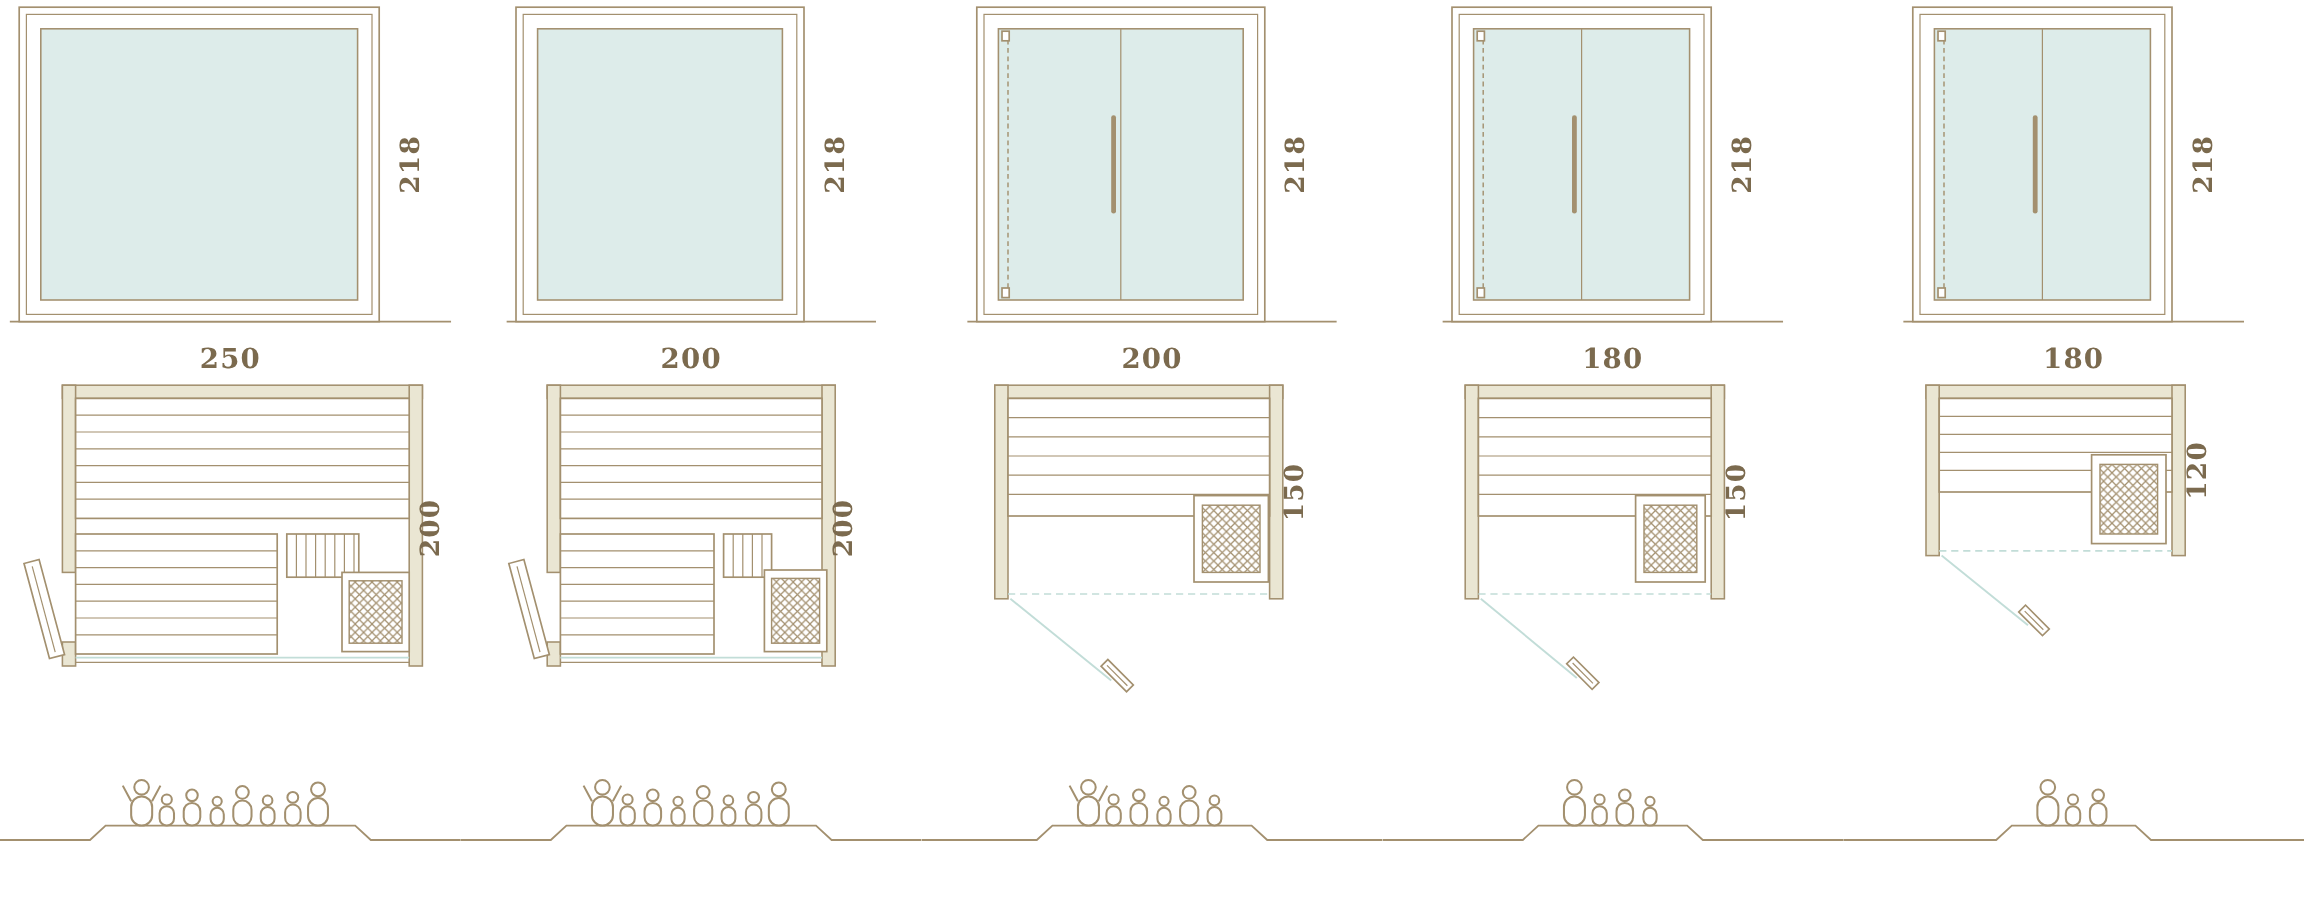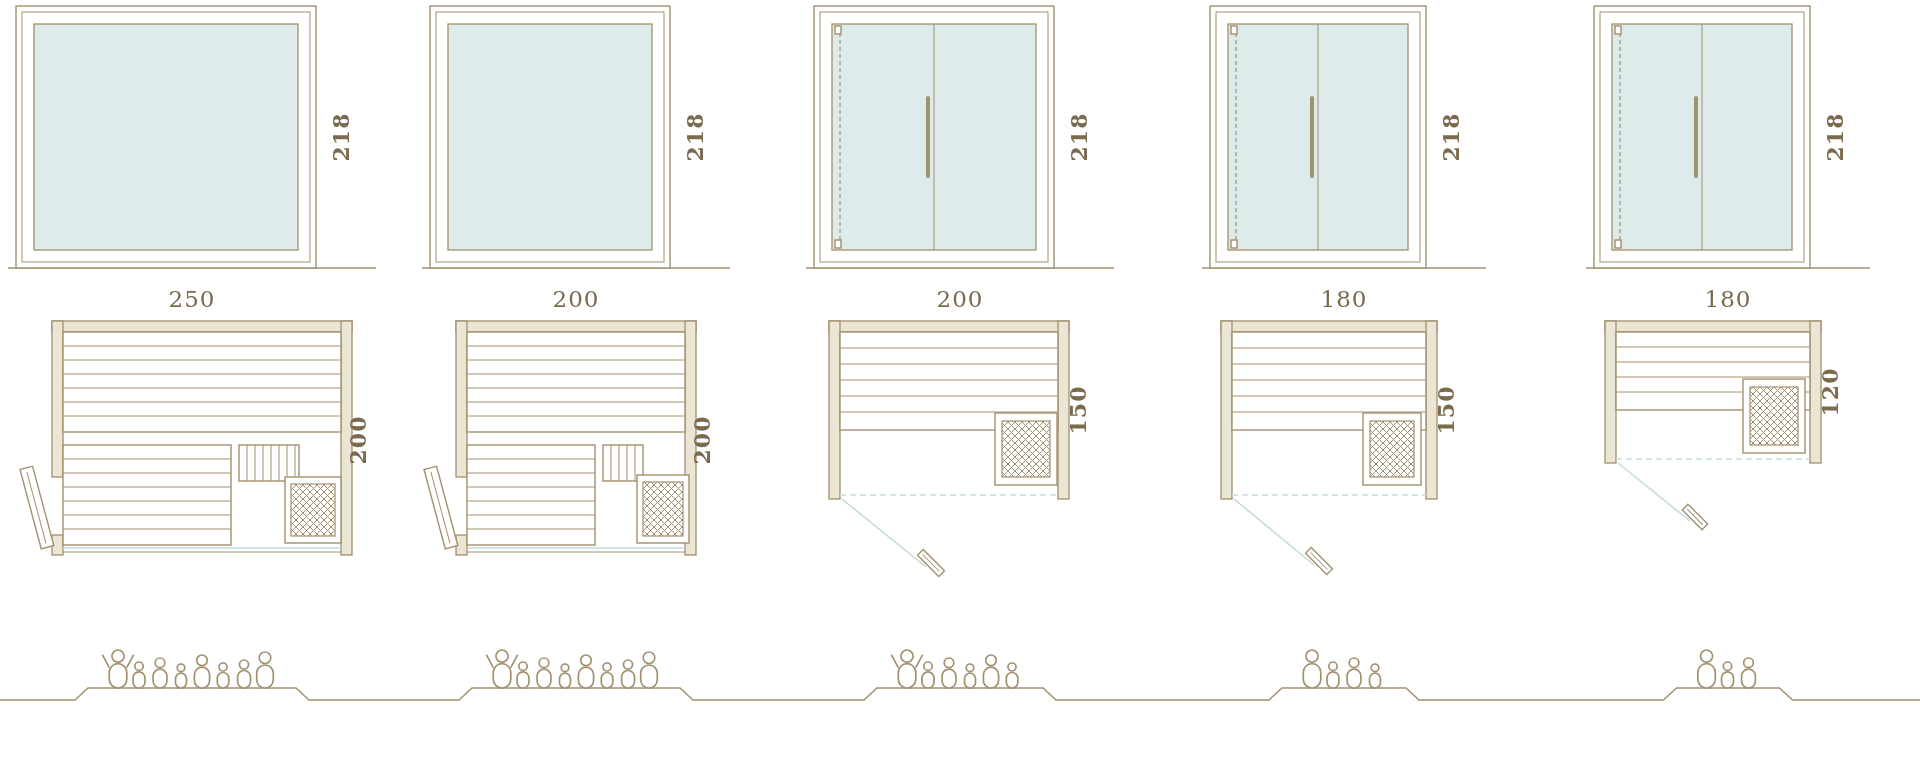--- a/index.html
+++ b/index.html
@@ -4,21 +4,21 @@
 <style>
   :root{
     --line:#a3906f; --text:#7b6a4e; --glass:#ddecea; --wall-fill:#eae6d3; --swing:#c2ddd8;
   }
   *{box-sizing:border-box}
   html,body{margin:0;padding:0}
   body{width:1920px;height:770px;background:#ffffff;overflow:hidden;font-family:"DejaVu Serif",serif}
   .board{width:1920px;height:770px;display:flex;flex-direction:column}
   .columns{display:flex;height:588px}
   .model-col{flex:1 1 0;display:flex;flex-direction:column;align-items:center}
-  .width-label{font-size:23px;font-weight:400;color:var(--text);letter-spacing:1px;margin:10px 0 6px;line-height:1}
+  .width-label{font-size:23px;font-weight:700;color:var(--text);letter-spacing:1px;margin:10px 0 6px;line-height:1}
   .people-row{display:flex;height:120px;margin-top:20px}
   .people-cell{flex:1 1 0}
   svg{display:block}
   text.dim{fill:var(--text);font-family:"DejaVu Serif",serif;font-size:22px;font-weight:700;letter-spacing:1px}
   .ln{stroke:var(--line);stroke-width:1.5;fill:none}
   .lnf{stroke:var(--line);stroke-width:1.4;fill:#ffffff}
   .thin{stroke:var(--line);stroke-width:1;fill:none}
   .wall{stroke:var(--line);stroke-width:1.3;fill:var(--wall-fill)}
   .glass{stroke:var(--line);stroke-width:1.3;fill:var(--glass)}
   .dash{stroke:var(--line);stroke-width:1.2;stroke-dasharray:4 3;fill:none}

